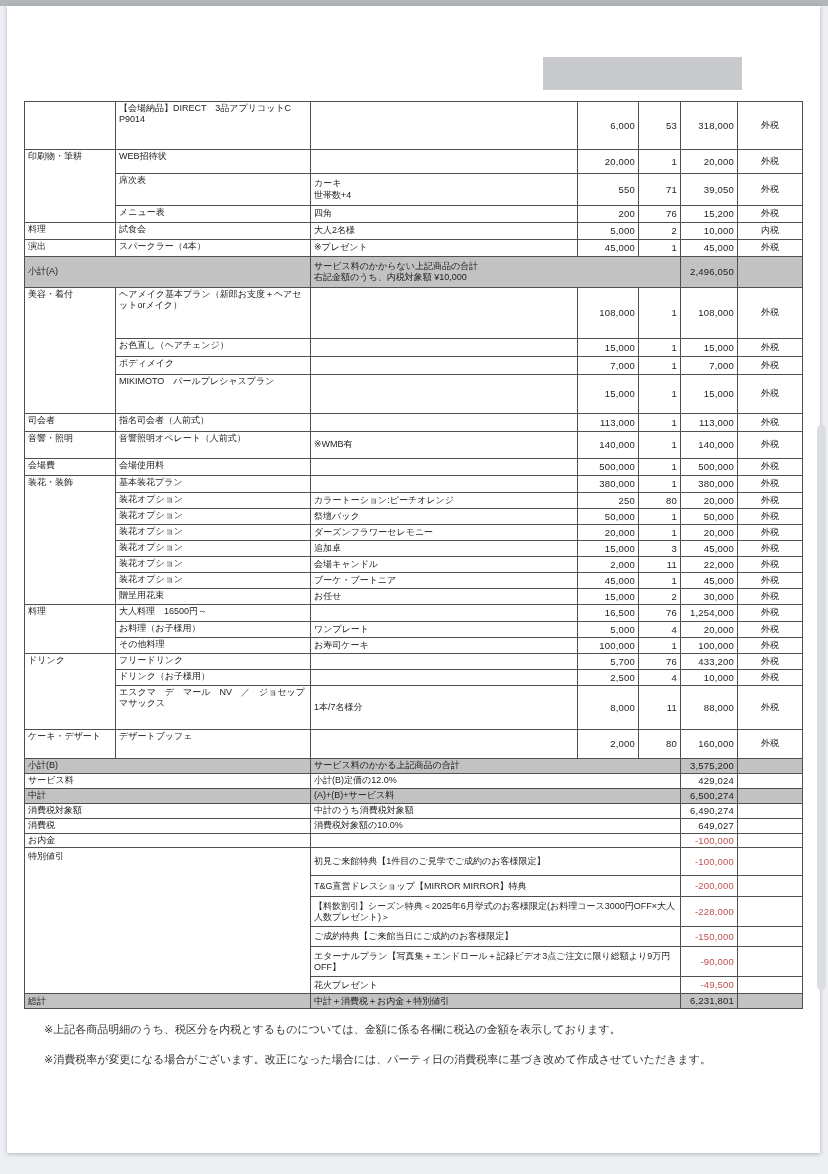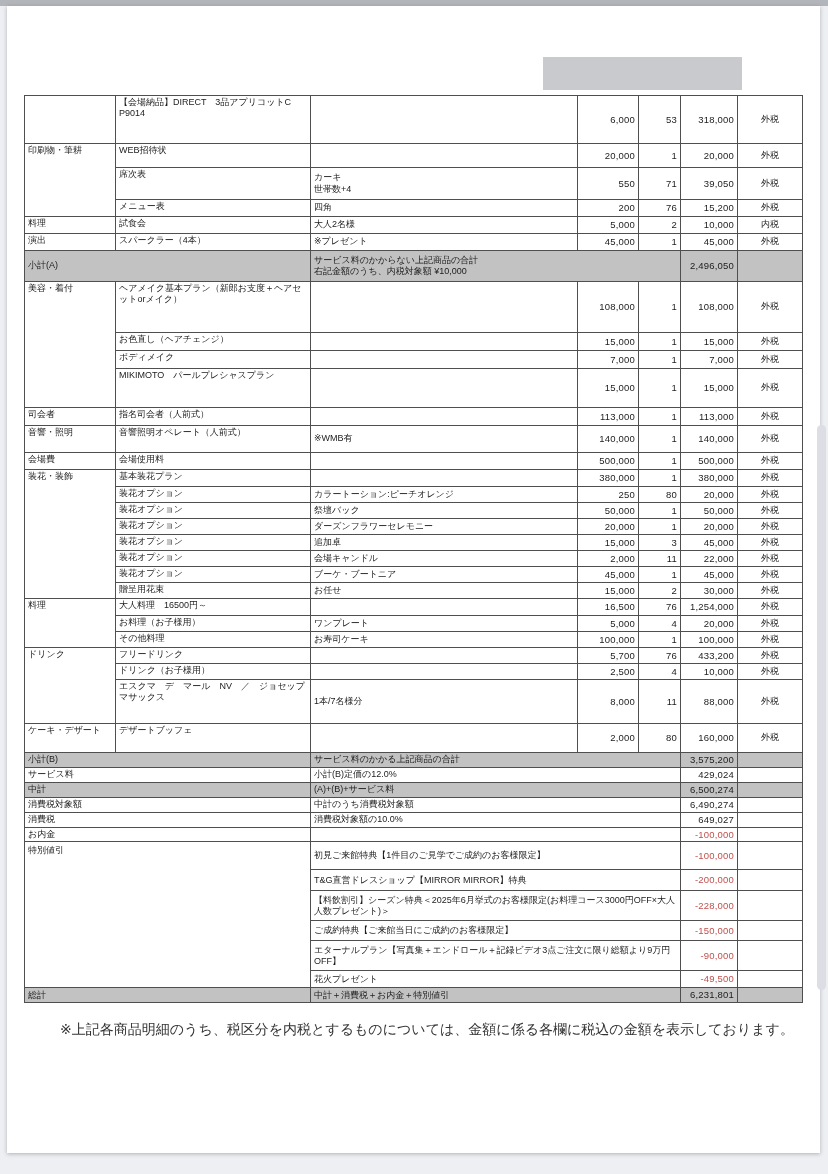--- a/index.html
+++ b/index.html
@@ -11,41 +11,41 @@
   }
   .top-edge{position:absolute;top:0;left:0;right:0;height:6px;background:#b2b5ba;}
   .page{
     position:absolute;left:7px;top:6px;width:813px;height:1147px;
     background:#ffffff;box-shadow:0 1px 4px rgba(60,64,72,.35);
   }
   .redaction{position:absolute;left:543px;top:57px;width:199px;height:33px;background:#c9cacd;}
   .scroll-thumb{position:absolute;right:2px;top:425px;width:9px;height:565px;background:#dcdee3;border-radius:5px;}
 
   table.estimate{
-    position:absolute;left:24px;top:95px;width:778px;
+    position:absolute;left:24px;top:101px;width:778px;
     border-collapse:collapse;table-layout:fixed;
     font-size:9px;color:#1c1c1c;
   }
   table.estimate td{
     border:1px solid #4f4f4f;padding:1px 3px;overflow:hidden;line-height:1.25;
   }
   td.cat{vertical-align:top;}
   td.item{vertical-align:top;white-space:pre-line;}
   td.note{vertical-align:middle;white-space:pre-line;}
   td.num{vertical-align:middle;text-align:right;font-size:9.5px;padding-right:4px;letter-spacing:.2px;}
   td.tax{vertical-align:middle;text-align:center;}
   td.slabel{vertical-align:middle;}
   td.slabel.top{vertical-align:top;padding-top:3px;}
   td.snote{vertical-align:middle;white-space:pre-line;}
   .gray{background:#c2c2c2;}
   .red{color:#c0504d;}
 
   .footnotes{
-    position:absolute;left:60px;top:1007px;width:740px;
-    font-size:14px;line-height:15px;color:#333;white-space:pre-line;
+    position:absolute;left:44px;top:1007px;width:740px;
+    font-size:11px;line-height:15px;color:#333;white-space:pre-line;
   }
 </style>
 </head>
 <body>
 
 <div class="top-edge"></div>
 <div class="page"></div>
 <div class="redaction"></div>
 
 <table class="estimate">
@@ -375,15 +375,16 @@
         <td class="slabel gray" colspan="2">総計</td>
         <td class="snote gray" colspan="3">中計＋消費税＋お内金＋特別値引</td>
         <td class="num gray">6,231,801</td>
         <td class="tax gray"></td>
       </tr>
     </tbody>
   </table>
 
 <div class="footnotes">
   <div>※上記各商品明細のうち、税区分を内税とするものについては、金額に係る各欄に税込の金額を表示しております。</div>
+  <div>※消費税率が変更になる場合がございます。改正になった場合には、パーティ日の消費税率に基づき改めて作成させていただきます。</div>
 </div>
 
 <div class="scroll-thumb"></div>
 
 </body></html>

